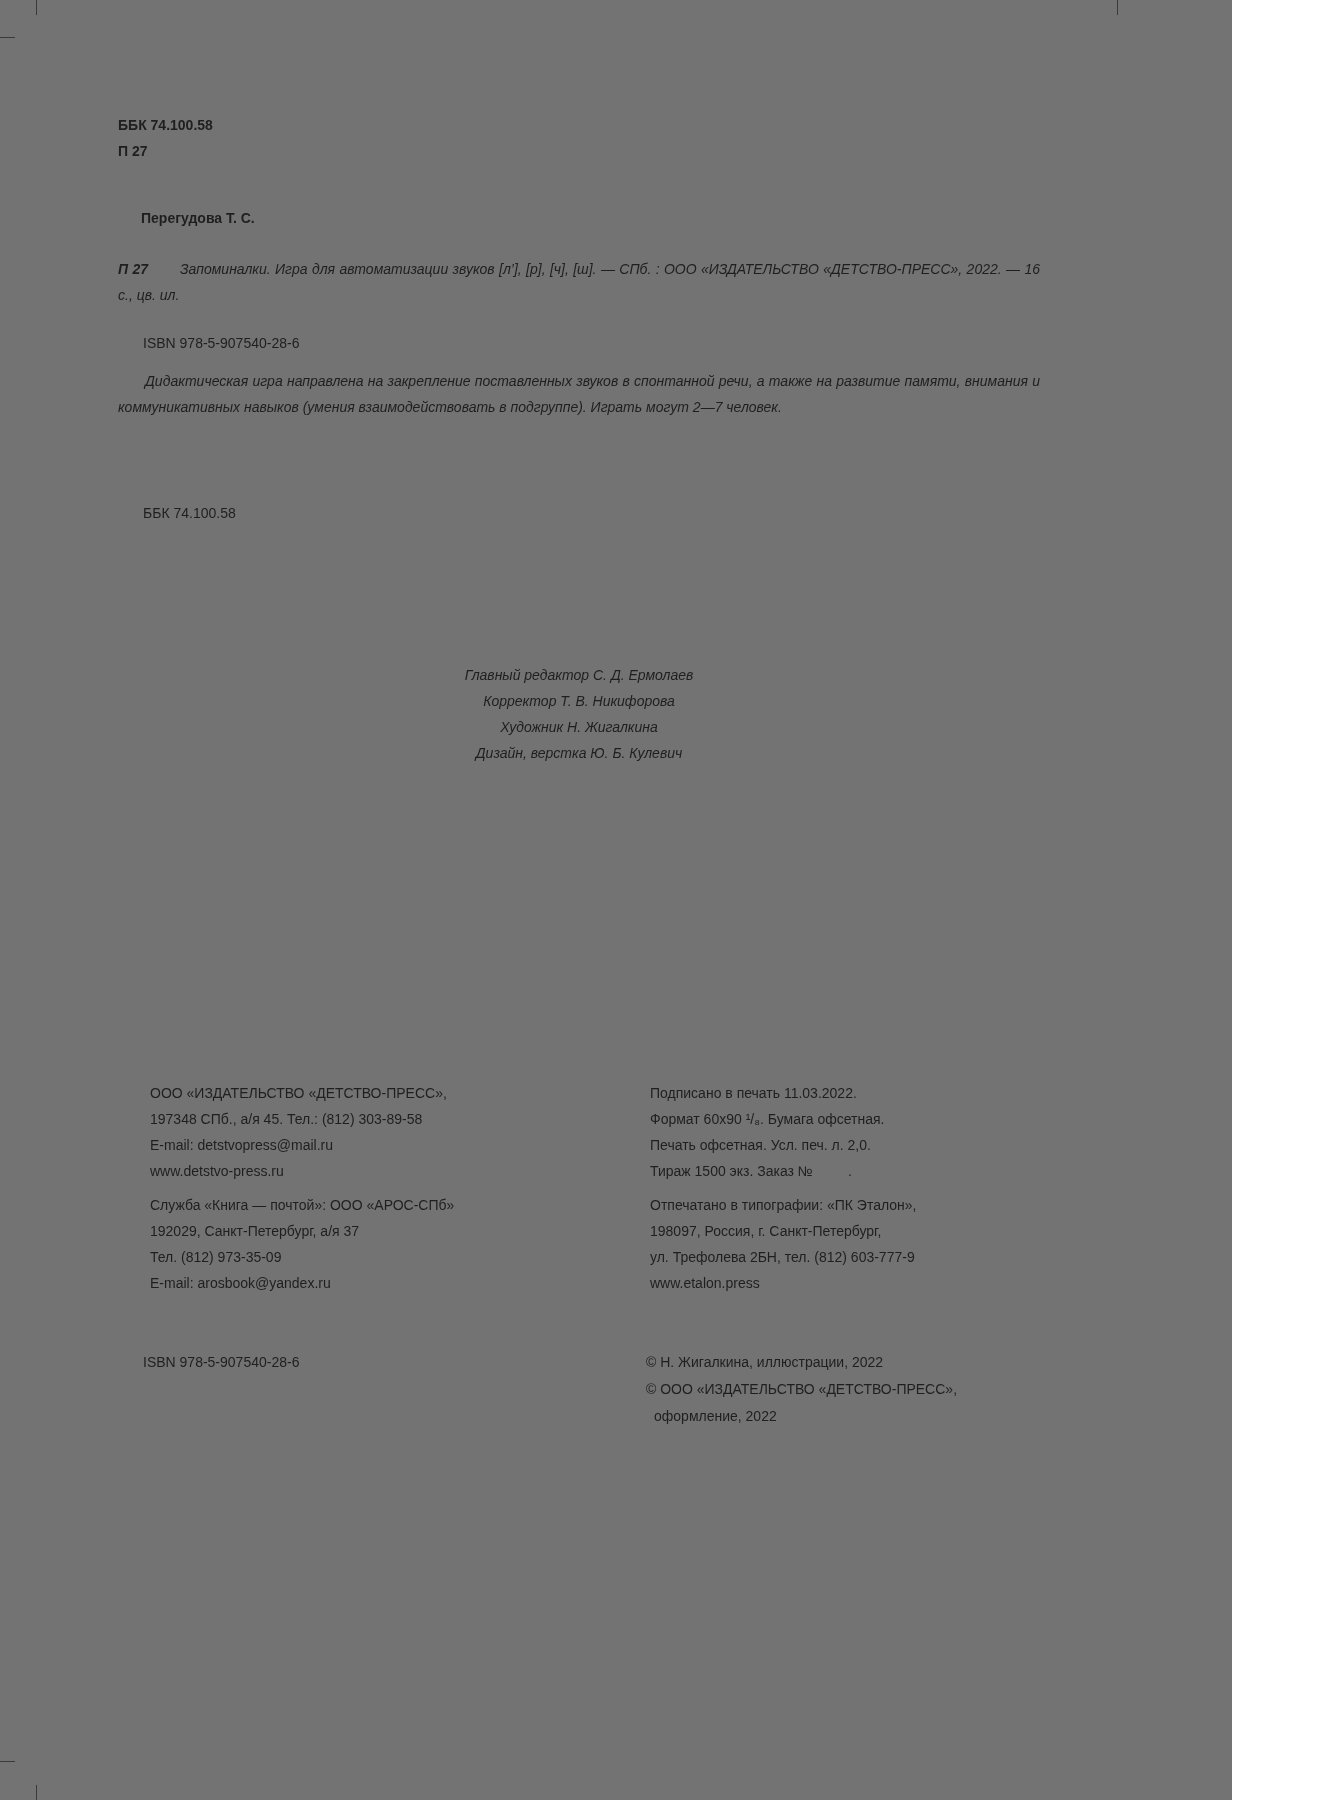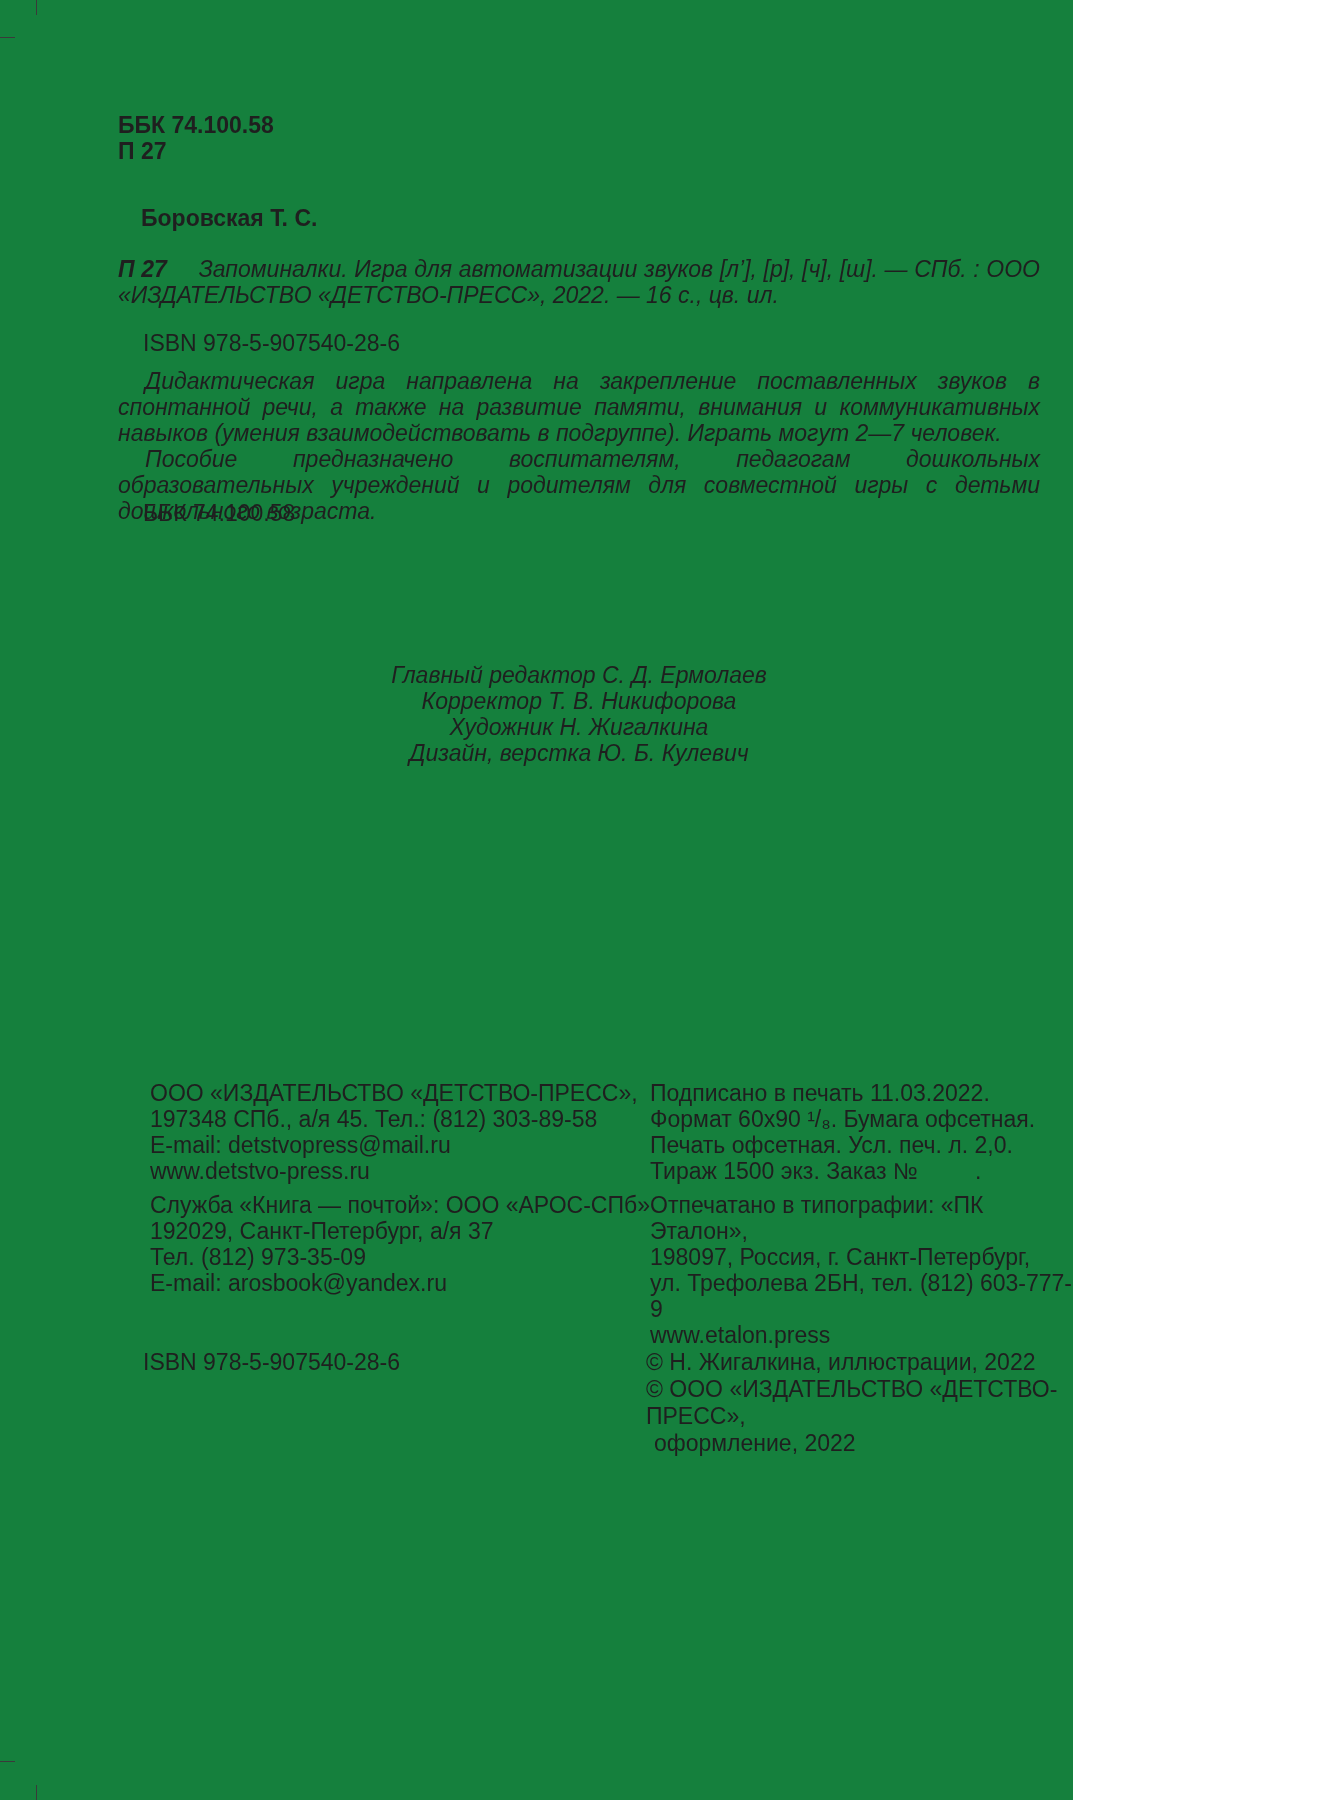--- a/index.html
+++ b/index.html
@@ -1,22 +1,22 @@
 <!DOCTYPE html>
 <html lang="ru"><head>
 <meta charset="utf-8">
 <style>
   html, body { margin: 0; padding: 0; background: #ffffff; }
   .page {
     position: relative;
-    width: 1073px;
+    width: 1232px;
     height: 1800px;
-    background: #15803d;
+    background: #737373;
     font-family: "Liberation Sans", sans-serif;
-    font-size: 23px;
+    font-size: 14px;
     line-height: 26px;
     color: #1f1f1f;
     overflow: hidden;
   }
   .abs { position: absolute; }
   .bold { font-weight: bold; }
   .justify { text-align: justify; }
   .center { text-align: center; }
   .textblock { width: 922px; font-style: italic; }
   p { margin: 0; }
@@ -41,29 +41,28 @@
   <div class="mark h" style="left:0; top:1761px;"></div>
   <div class="mark v" style="left:36px; top:1785px;"></div>
   <div class="mark v" style="left:1289px; top:1785px;"></div>
   <div class="mark h" style="left:1313px; top:1761px;"></div>
 
   <div class="abs bold" style="left:118px; top:112px;">
     <div>ББК 74.100.58</div>
     <div>П 27</div>
   </div>
 
-  <div class="abs bold" style="left:141px; top:205px;">Боровская Т. С.</div>
+  <div class="abs bold" style="left:141px; top:205px;">Перегудова Т. С.</div>
 
   <p class="abs textblock justify" style="left:118px; top:256px;"><span class="catalog-label">П 27</span><span>Запоминалки. Игра для автоматизации звуков [л’], [р], [ч], [ш]. — СПб. : ООО «ИЗДАТЕЛЬСТВО «ДЕТСТВО-ПРЕСС», 2022. — 16 с., цв. ил.</span></p>
 
   <div class="abs" style="left:143px; top:330px;">ISBN 978-5-907540-28-6</div>
 
   <div class="abs textblock justify" style="left:118px; top:368px;">
     <p class="indent">Дидактическая игра направлена на закрепление поставленных звуков в спонтанной речи, а также на развитие памяти, внимания и коммуникативных навыков (умения взаимодействовать в подгруппе). Играть могут 2—7 человек.</p>
-    <p class="indent">Пособие предназначено воспитателям, педагогам дошкольных образовательных учреждений и родителям для совместной игры с детьми дошкольного возраста.</p>
   </div>
 
   <div class="abs" style="left:143px; top:500px;">ББК 74.100.58</div>
 
   <div class="abs textblock center" style="left:118px; top:662px;">
     <div>Главный редактор С. Д. Ермолаев</div>
     <div>Корректор Т. В. Никифорова</div>
     <div>Художник Н. Жигалкина</div>
     <div>Дизайн, верстка Ю. Б. Кулевич</div>
   </div>

